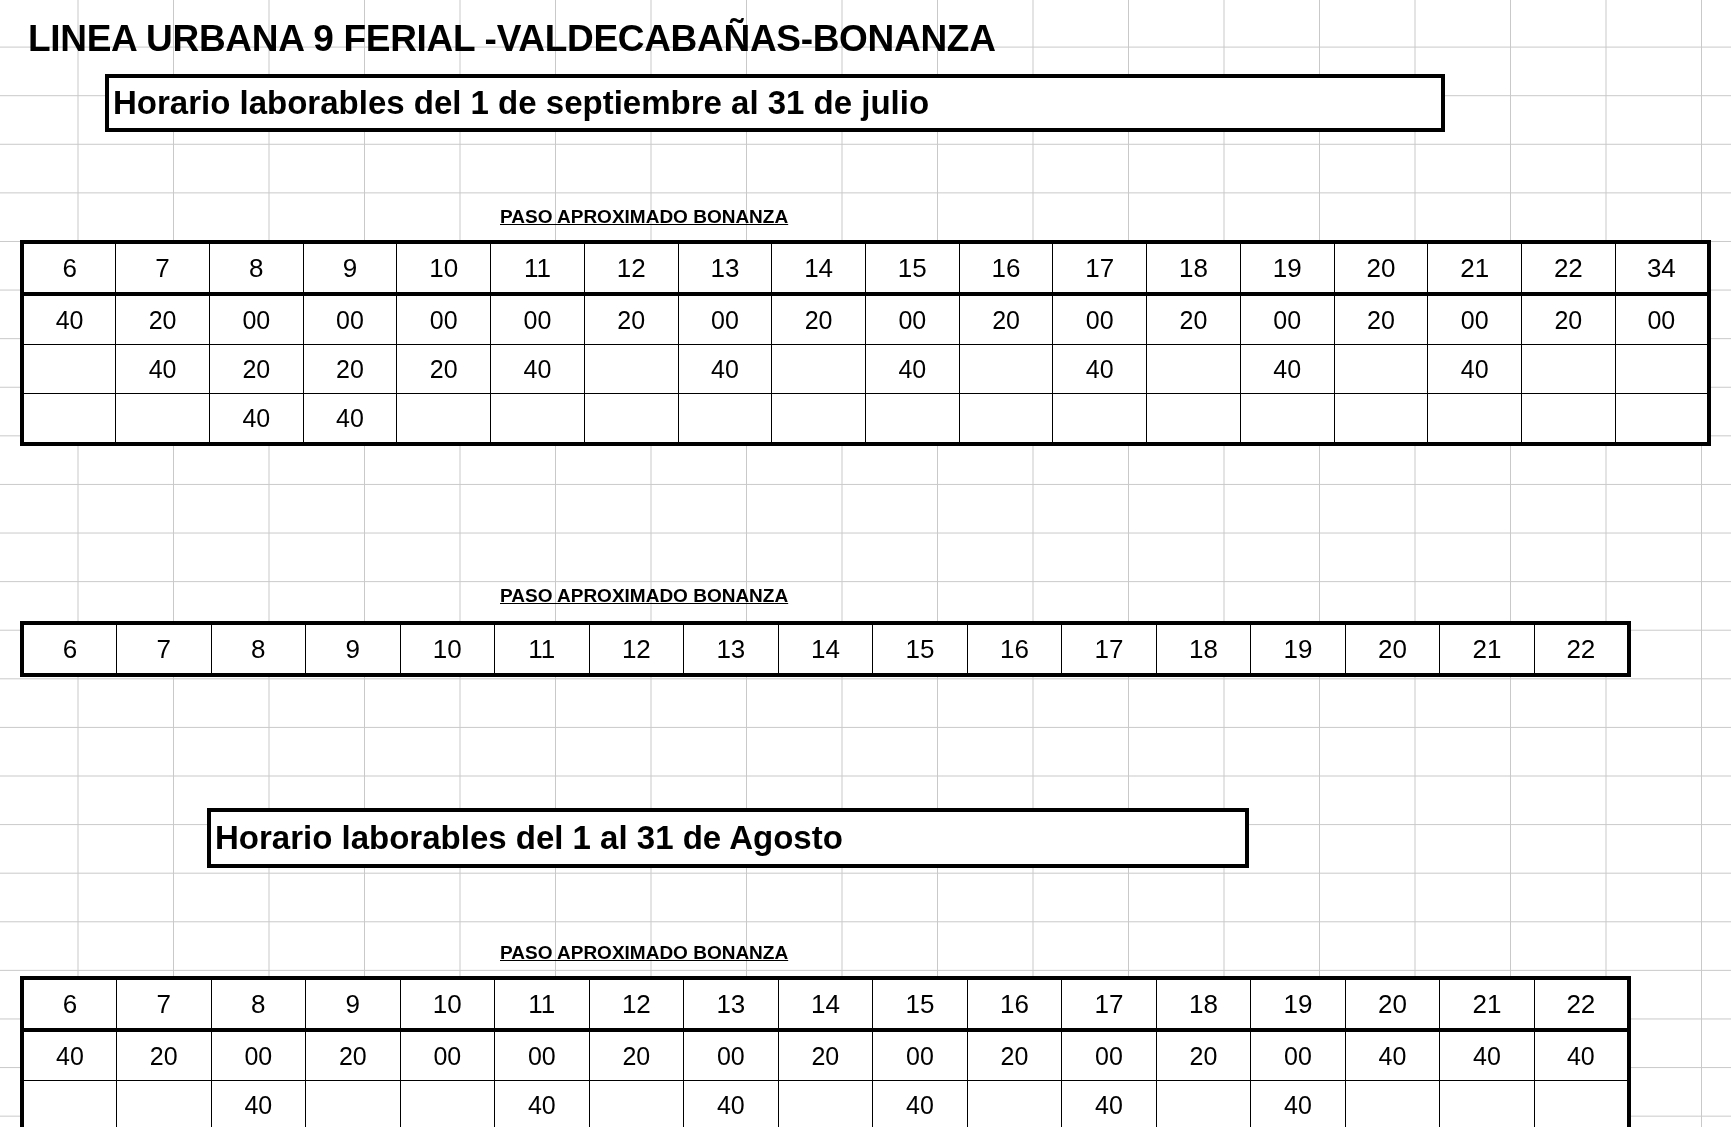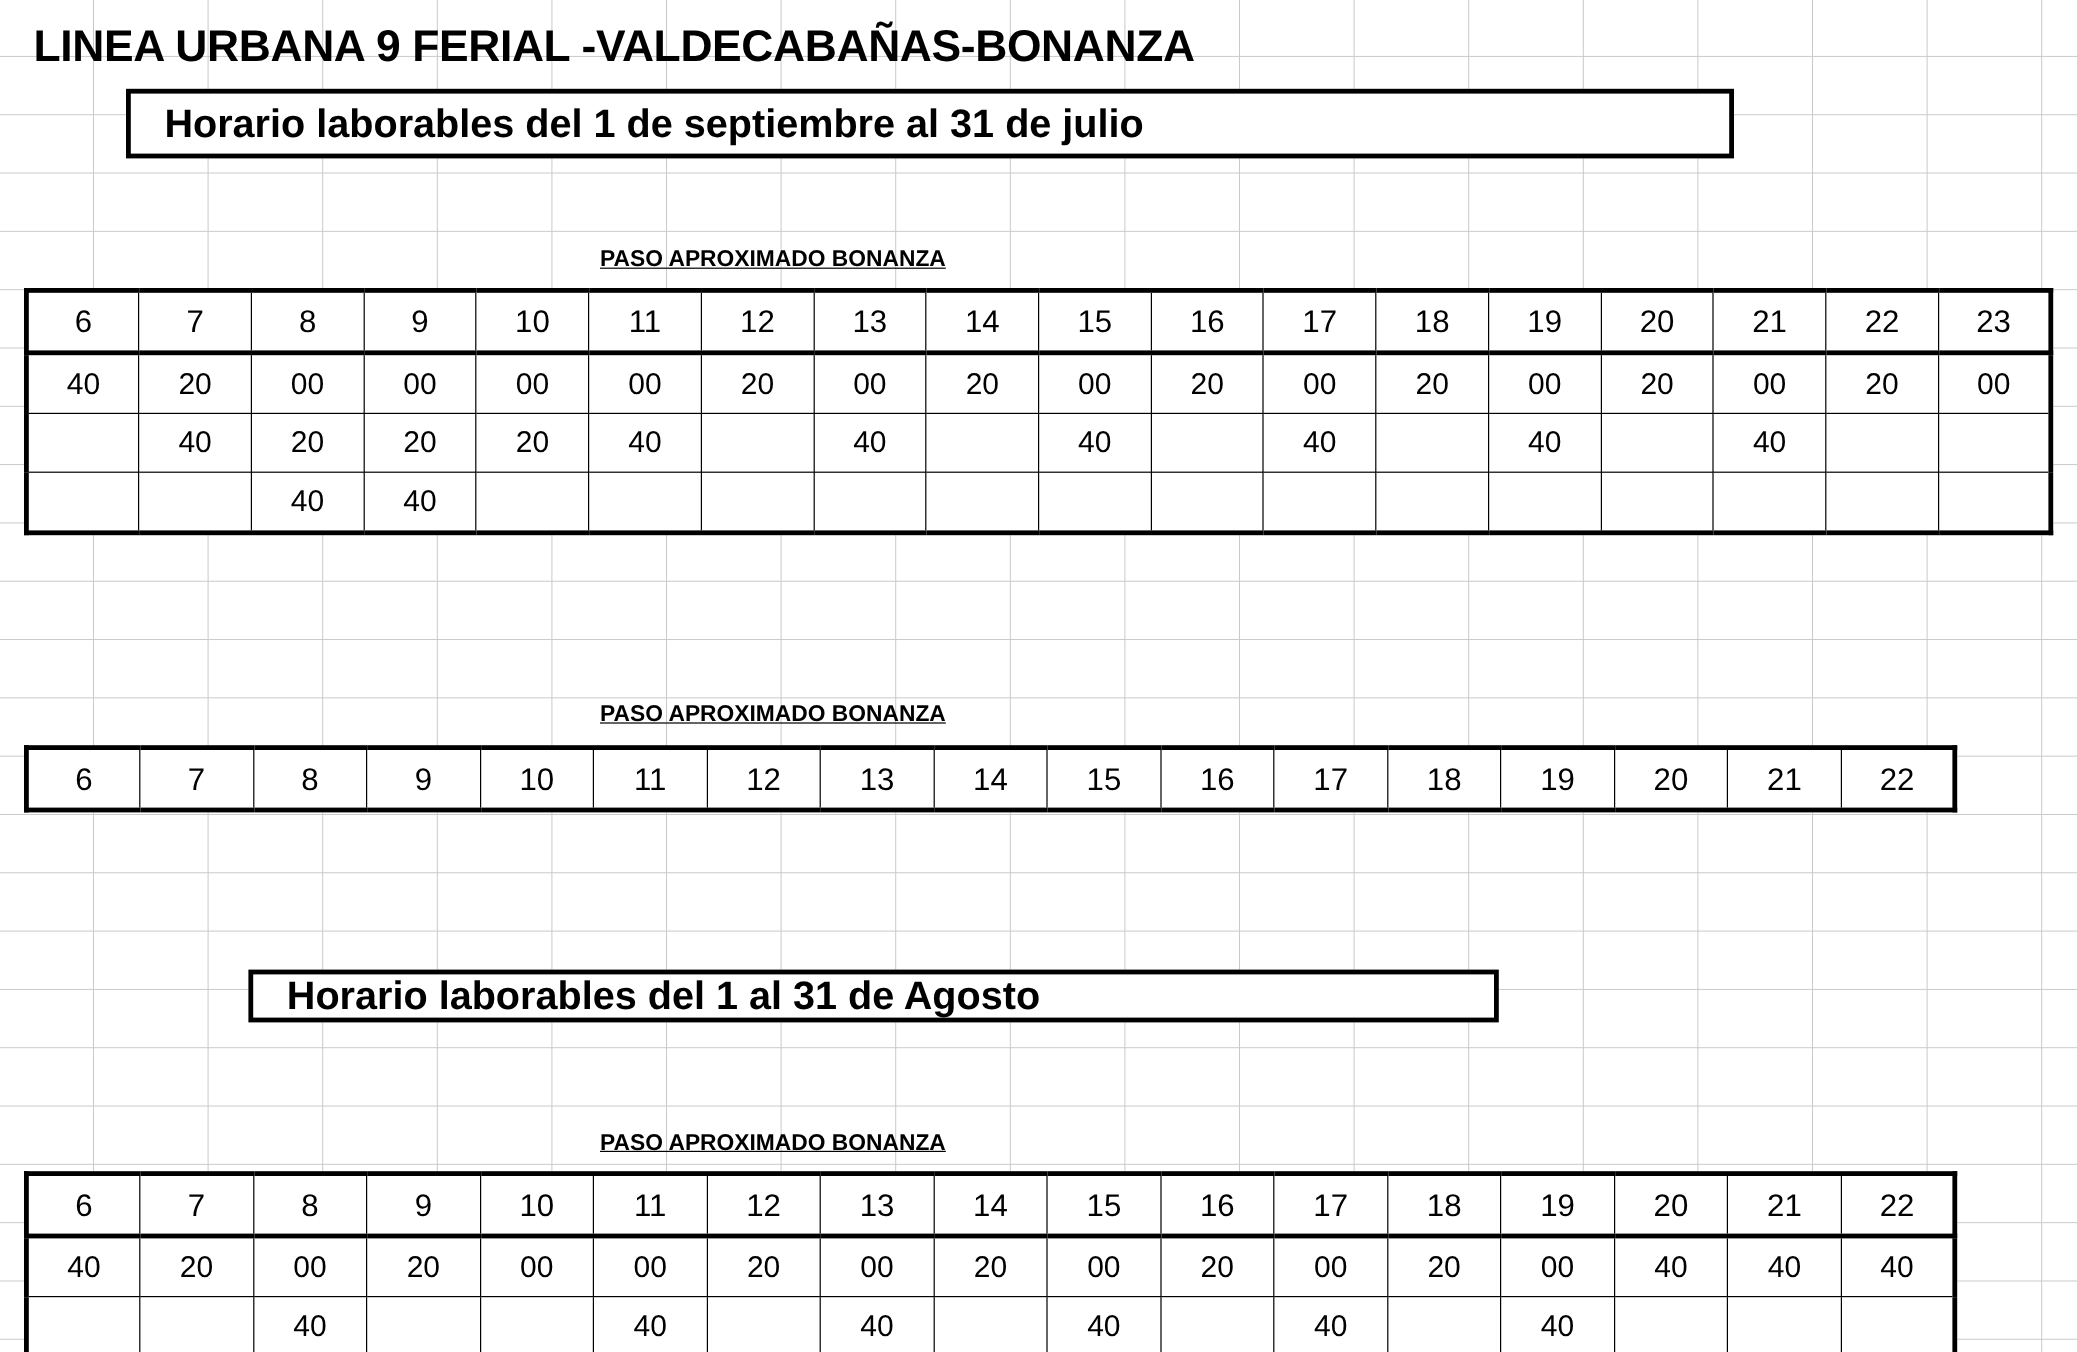--- a/index.html
+++ b/index.html
@@ -51,26 +51,26 @@
   .banner {
     border: 4px solid #000;
     background: #fff;
     display: flex;
     align-items: center;
     box-sizing: border-box;
   }
   .banner span {
     font-size: 33px;
     font-weight: bold;
-    padding-left: 28px;
+    padding-left: 4px;
     white-space: nowrap;
   }
 
   #banner1 { left: 105px; top: 74px; width: 1340px; height: 58px; }
-  #banner2 { left: 207px; top: 808px; width: 1042px; height: 44px; }
+  #banner2 { left: 207px; top: 808px; width: 1042px; height: 60px; }
 
   .section-head {
     font-size: 19px;
     font-weight: bold;
     text-decoration: underline;
     white-space: nowrap;
   }
   #head1 { left: 500px; top: 206px; }
   #head2 { left: 470px; top: 493px; }
   #head3 { left: 500px; top: 585px; }
@@ -135,21 +135,21 @@
           <td>13</td>
           <td>14</td>
           <td>15</td>
           <td>16</td>
           <td>17</td>
           <td>18</td>
           <td>19</td>
           <td>20</td>
           <td>21</td>
           <td>22</td>
-          <td>23</td>
+          <td>34</td>
         </tr>
         <tr class="body">
           <td>40</td>
           <td>20</td>
           <td>00</td>
           <td>00</td>
           <td>00</td>
           <td>00</td>
           <td>20</td>
           <td>00</td>

